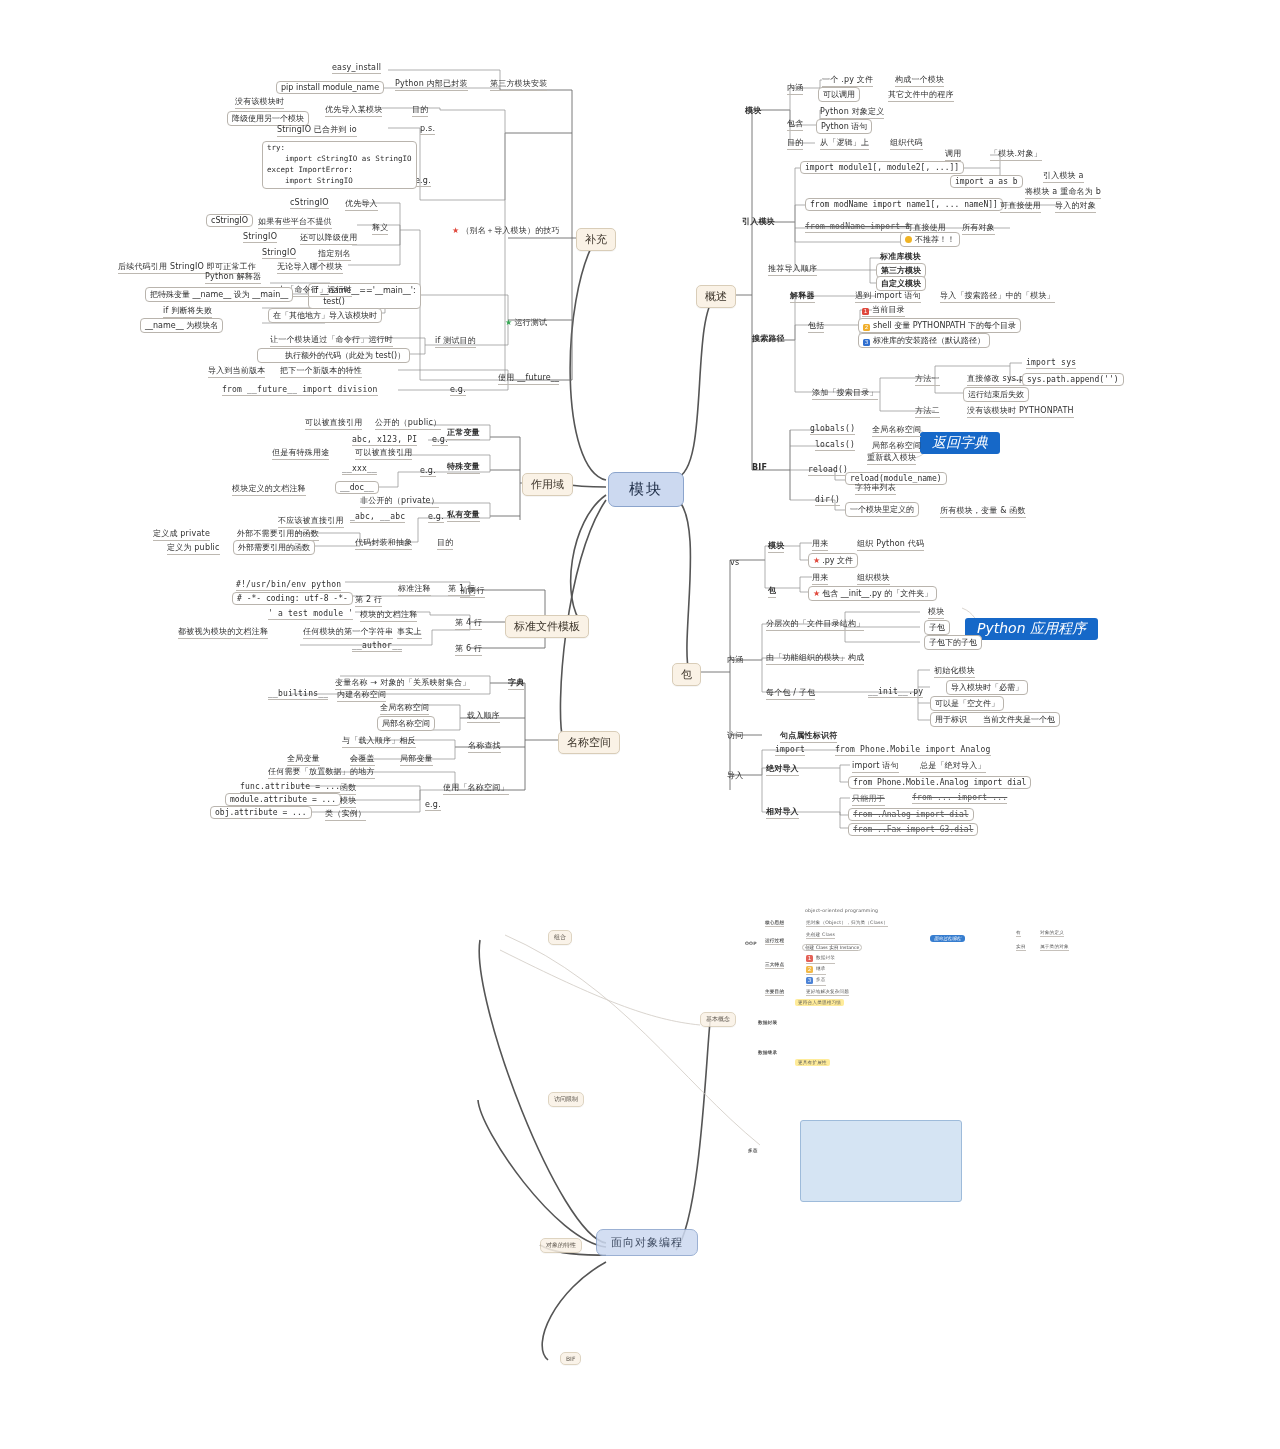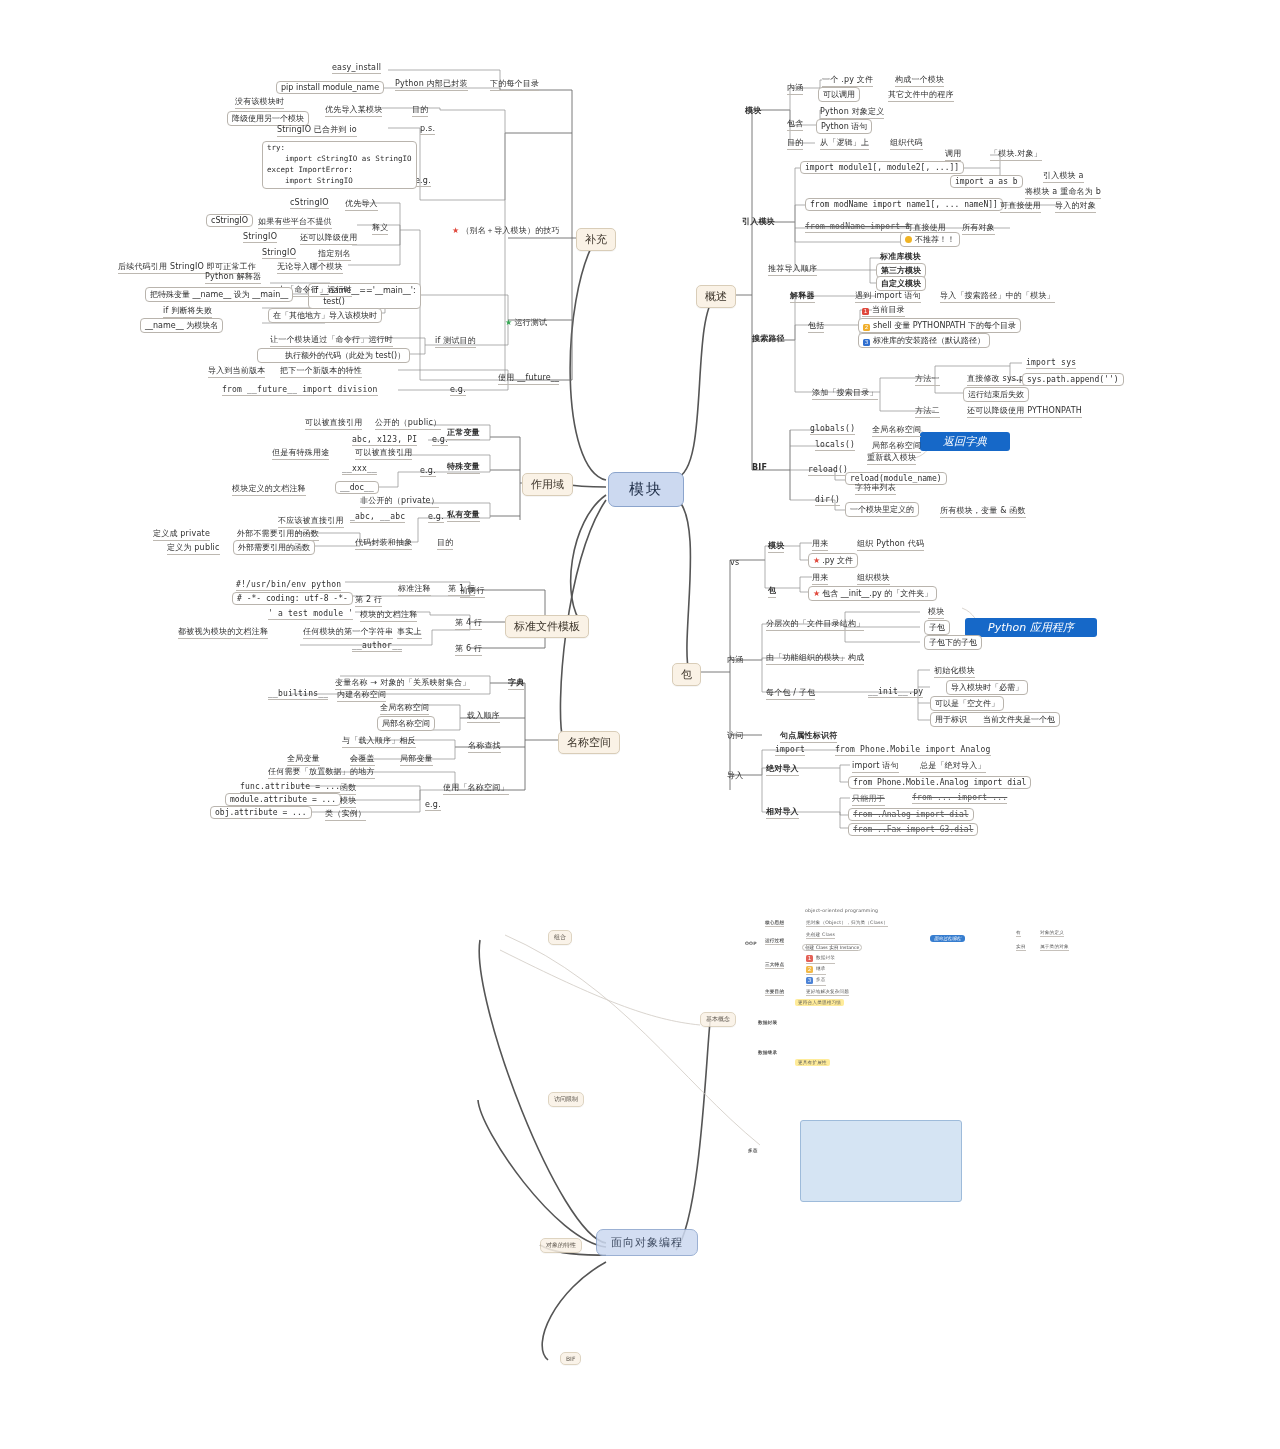--- a/index.html
+++ b/index.html
@@ -45,21 +45,21 @@
     position:absolute;white-space:nowrap;
     background:#ccd9f0;border:1px solid #8ba4cc;border-radius:7px;
     padding:7px 20px;font-size:15px;color:#1d2c46;letter-spacing:2px;
   }
   .root.small{font-size:11px;padding:5px 14px;letter-spacing:1px;}
 
   
   .badge{
     position:absolute;white-space:nowrap;
     background:#1668c8;color:#fff;border-radius:3px;
-    padding:2px 23px;font-size:11px;font-style:italic;
+    padding:2px 12px;font-size:14px;font-style:italic;
   }
   
   .hl{background:#ffe98a;padding:1px 3px;border-radius:2px;}
 
   
   .strike{text-decoration:line-through;color:#5d5d5d;}
 
   
   .sq{display:inline-block;width:7px;height:7px;border-radius:1.5px;
       margin-right:3px;vertical-align:-1px;text-align:center;color:#fff;
@@ -270,21 +270,21 @@
   <path class="fat" d="M606,1262 C555,1290 530,1345 548,1360"></path>
   <path class="fat" d="M676,1250 C700,1220 706,1060 710,1022"></path>
   <path class="pale" d="M500,950 C600,1000 650,1020 700,1025"></path>
   <path class="pale" d="M505,935 C620,985 680,1080 760,1145"></path>
 </svg>
 
 <div class="root" style="left:608px;top:472px;">模块</div>
 
 <div class="chip" style="left:576px;top:228px;">补充</div>
 
-<div class="t u" style="left:490px;top:78px;">下的每个目录</div>
+<div class="t u" style="left:490px;top:78px;">第三方模块安装</div>
 <div class="t u" style="left:395px;top:78px;">Python 内部已封装</div>
 <div class="t u" style="left:332px;top:63px;">easy_install</div>
 <div class="box" style="left:276px;top:81px;">pip install module_name</div>
 
 <div class="t" style="left:452px;top:225px;"><span class="star">★</span><span>（别名＋导入模块）的技巧</span></div>
 <div class="t u" style="left:412px;top:104px;">目的</div>
 <div class="t u" style="left:325px;top:104px;">优先导入某模块</div>
 <div class="t u" style="left:235px;top:96px;">没有该模块时</div>
 <div class="box" style="left:227px;top:111px;">降级使用另一个模块</div>
 <div class="t u" style="left:420px;top:124px;">p.s.</div>
@@ -435,21 +435,21 @@
 <div class="t u" style="left:862px;top:304px;"><span class="sq r">1</span><span>当前目录</span></div>
 <div class="box" style="left:858px;top:318px;"><span class="sq y">2</span><span>shell 变量 PYTHONPATH 下的每个目录</span></div>
 <div class="box" style="left:858px;top:333px;"><span class="sq b">3</span><span>标准库的安装路径（默认路径）</span></div>
 <div class="t u" style="left:812px;top:387px;">添加「搜索目录」</div>
 <div class="t u" style="left:915px;top:373px;">方法一</div>
 <div class="t u" style="left:967px;top:373px;">直接修改 sys.path</div>
 <div class="box" style="left:963px;top:387px;">运行结束后失效</div>
 <div class="t u mono" style="left:1026px;top:358px;">import sys</div>
 <div class="box mono" style="left:1022px;top:373px;">sys.path.append('')</div>
 <div class="t u" style="left:915px;top:405px;">方法二</div>
-<div class="t u" style="left:967px;top:405px;">还可以降级使用 PYTHONPATH</div>
+<div class="t u" style="left:967px;top:405px;">没有该模块时 PYTHONPATH</div>
 
 <div class="t bold" style="left:752px;top:463px;">BIF</div>
 <div class="badge" style="left:920px;top:432px;">返回字典</div>
 <div class="t u mono" style="left:810px;top:424px;">globals()</div>
 <div class="t u" style="left:872px;top:424px;">全局名称空间</div>
 <div class="t u mono" style="left:815px;top:440px;">locals()</div>
 <div class="t u" style="left:872px;top:440px;">局部名称空间</div>
 <div class="t u mono" style="left:808px;top:465px;">reload()</div>
 <div class="t u" style="left:867px;top:452px;">重新载入模块</div>
 <div class="box mono" style="left:845px;top:472px;">reload(module_name)</div>

